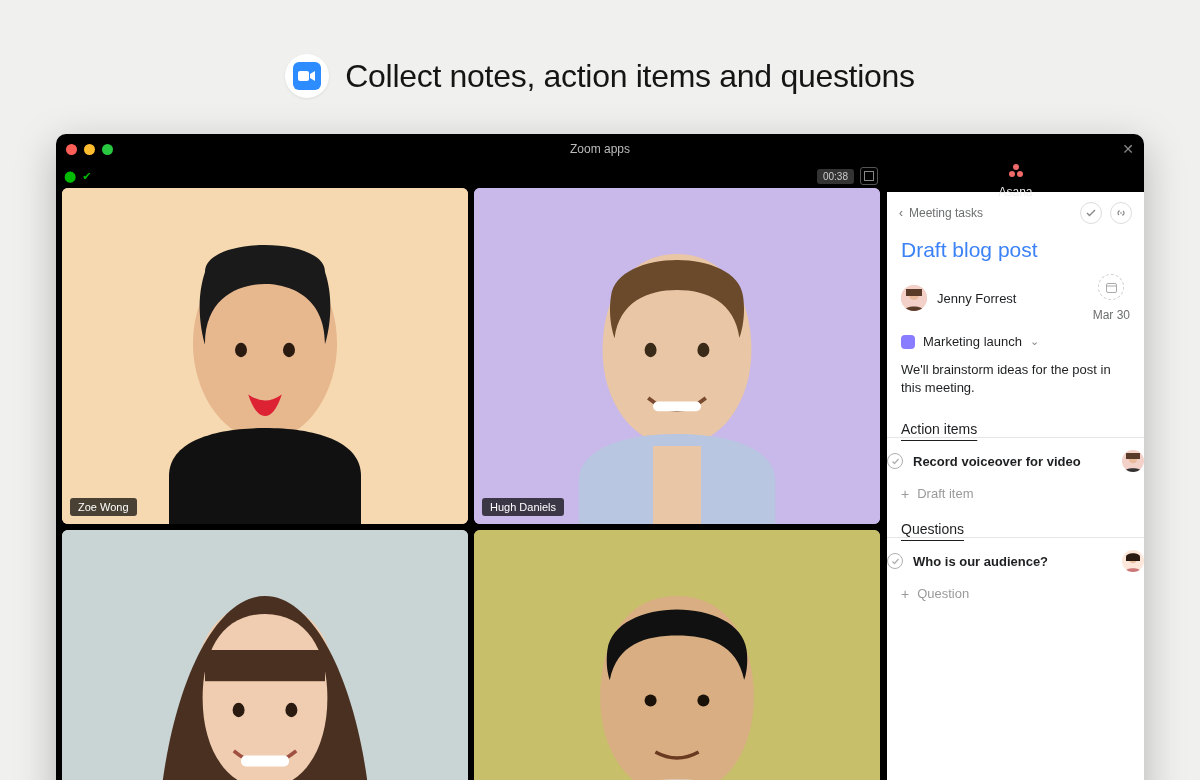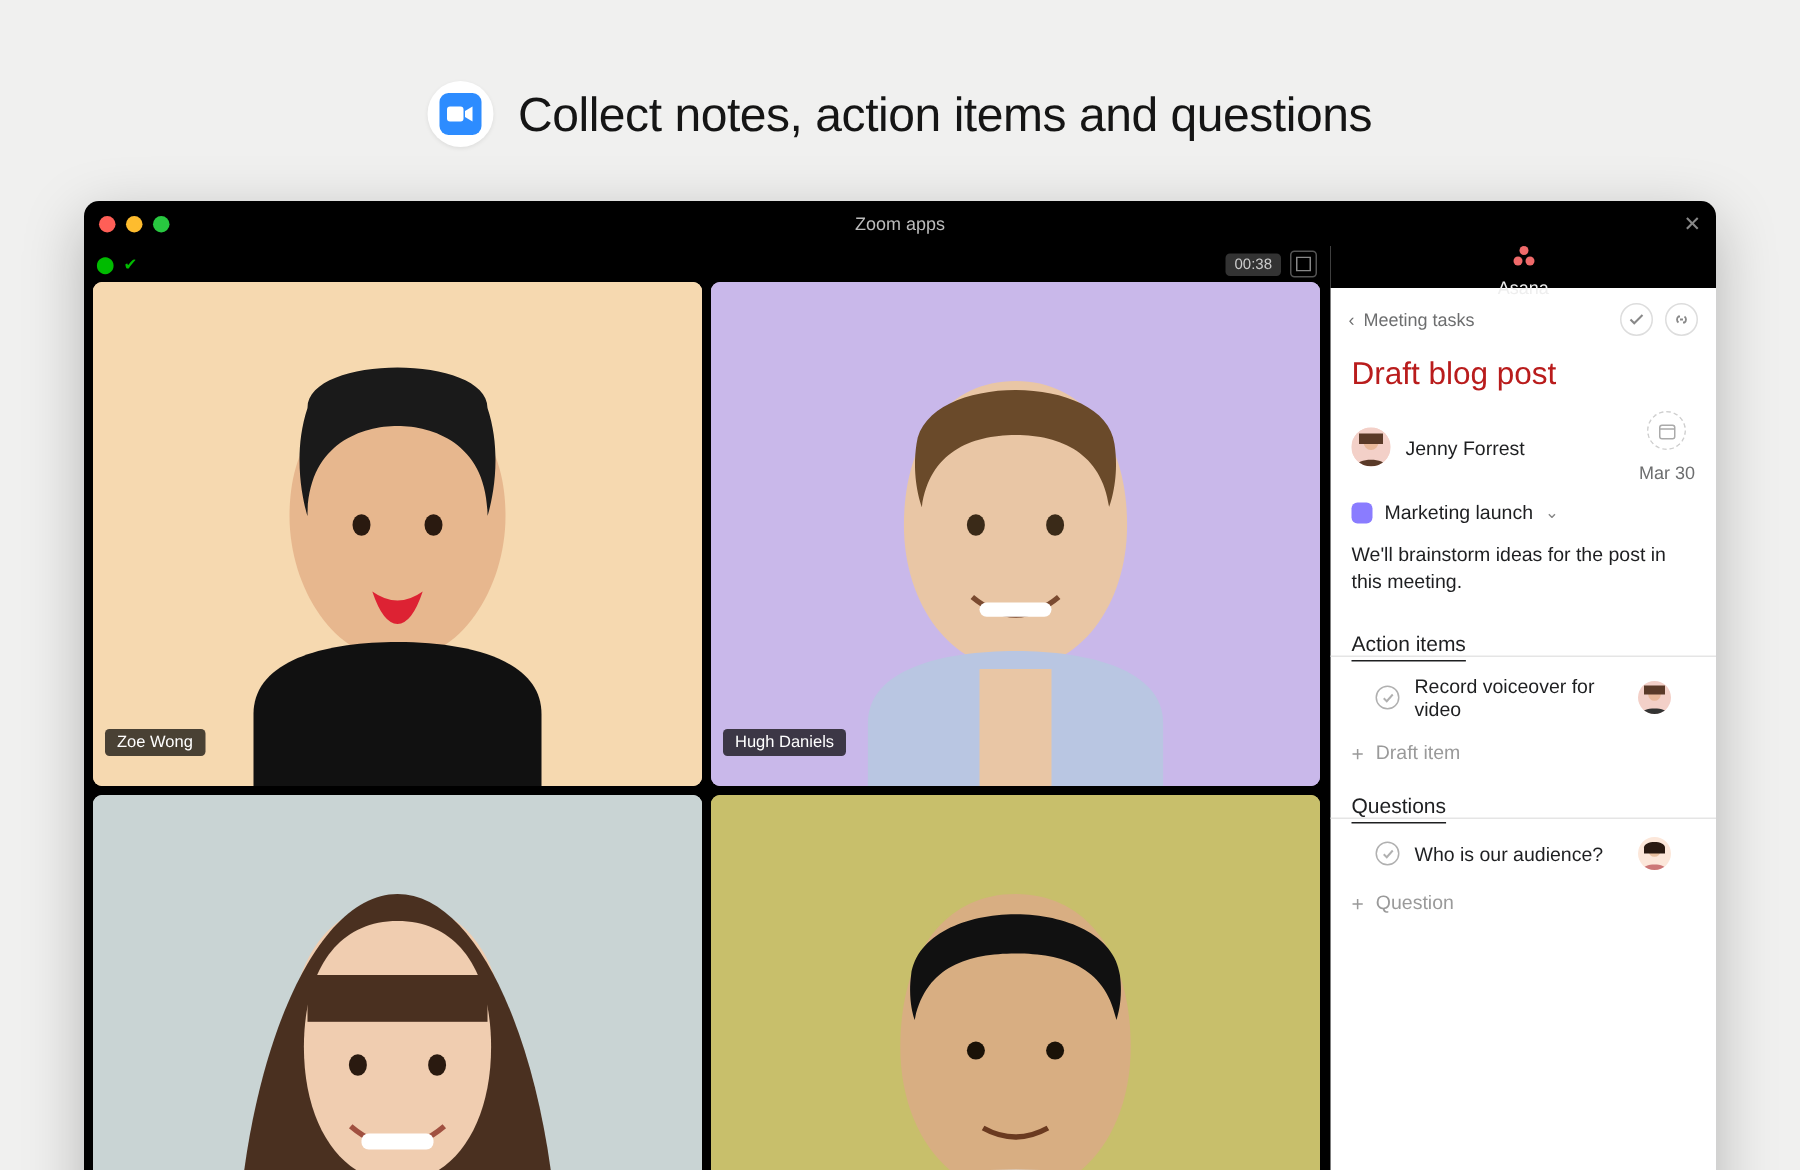--- a/index.html
+++ b/index.html
@@ -74,21 +74,21 @@
     width:18px;height:18px;border:1px solid #555;border-radius:3px;display:flex;align-items:center;justify-content:center;
   }
   .grid {
     flex:1; display:grid; grid-template-columns:1fr 1fr; grid-template-rows:1fr 1fr; gap:6px; padding:0 6px 6px 6px;
   }
   .tile {
     position:relative; border-radius:6px; overflow:hidden;
   }
   .tile svg { width:100%; height:100%; display:block; }
   .nametag {
-    position:absolute; left:8px; bottom:20px;
+    position:absolute; left:8px; bottom:8px;
     background:rgba(0,0,0,0.7); color:#fff; font-size:11px;
     padding:3px 8px; border-radius:3px;
   }
 
   
   .side {
     width:258px; background:#fff; display:flex; flex-direction:column;
     border-left:1px solid #000;
   }
   .side-header {
@@ -98,42 +98,42 @@
   .asana-dot{width:6px;height:6px;border-radius:50%;background:#f06a6a;}
   .side-sub {
     display:flex; align-items:center; padding:10px 12px; font-size:12px; color:#6d6e6f;
   }
   .side-sub .chev{margin-right:6px;}
   .side-sub .spacer{flex:1;}
   .circ-icon{
     width:22px;height:22px;border:1px solid #ddd;border-radius:50%;
     display:flex;align-items:center;justify-content:center;margin-left:8px;color:#6d6e6f;
   }
-  .task-title{ font-size:21px; font-weight:500; padding:4px 14px 12px; color:#b91c1c;}
+  .task-title{ font-size:21px; font-weight:500; padding:4px 14px 12px; color:#3b82f6;}
   .meta-row{ display:flex; align-items:center; gap:10px; padding:0 14px 12px;}
   .avatar{ width:26px;height:26px;border-radius:50%; background:#f3d0c8; overflow:hidden;}
   .meta-name{font-size:13px;color:#1e1f21;}
   .date-pill{
     margin-left:auto; display:flex; align-items:center; gap:8px;
     font-size:12px; color:#6d6e6f;flex-direction:column;
   }
   .date-icon{
     width:26px;height:26px;border:1px dashed #cfcfcf;border-radius:50%;
     display:flex;align-items:center;justify-content:center;color:#9aa;
   }
   .project-row{display:flex;align-items:center;gap:8px;padding:0 14px 12px;font-size:13px;color:#1e1f21;}
   .proj-chip{width:14px;height:14px;border-radius:4px;background:#8a7cff;}
   .desc{font-size:13px;color:#1e1f21;padding:0 14px 16px;line-height:1.4;}
   .section-h{
     font-size:14px; font-weight:500; color:#1e1f21;
     padding:8px 14px 0; border-bottom:1px solid #e5e5e5; margin:0 0 4px;
     text-decoration:underline; text-underline-offset:6px; text-decoration-color:#1e1f21;
   }
   .item-row{
-    display:flex; align-items:center; gap:10px; padding:8px 30px; font-size:13px; color:#1e1f21;
+    display:flex; align-items:center; gap:10px; padding:8px 0; font-size:13px; color:#1e1f21;font-weight:bold;
   }
   .check-circ{
     width:16px;height:16px;border:1.2px solid #b0b0b0;border-radius:50%;
     display:flex;align-items:center;justify-content:center;flex-shrink:0;
   }
   .add-row{
     display:flex;align-items:center;gap:8px;padding:6px 14px 12px;color:#9a9a9a;font-size:13px;
   }
   .plus{font-size:14px;line-height:1;}
   .mini-avatar{width:22px;height:22px;border-radius:50%;margin-left:auto;flex-shrink:0;overflow:hidden;}

